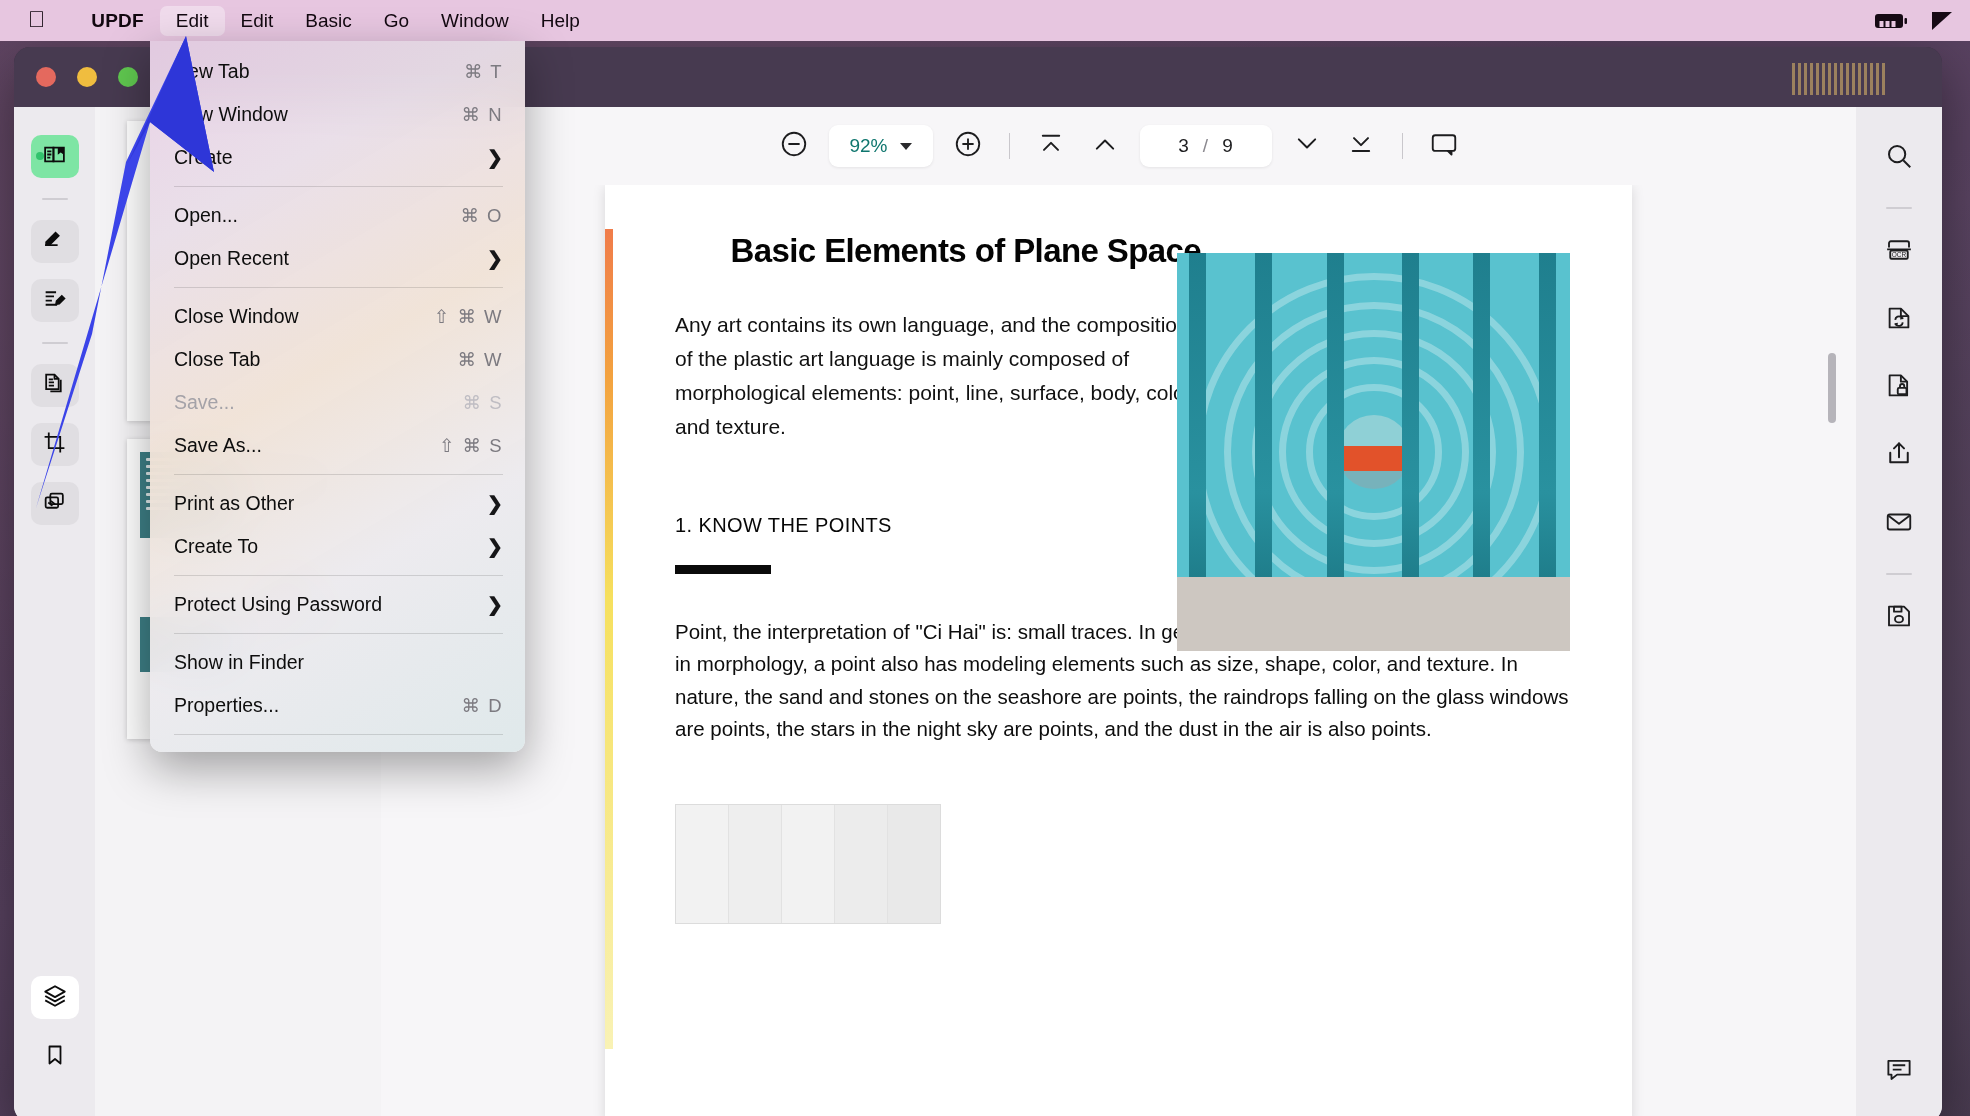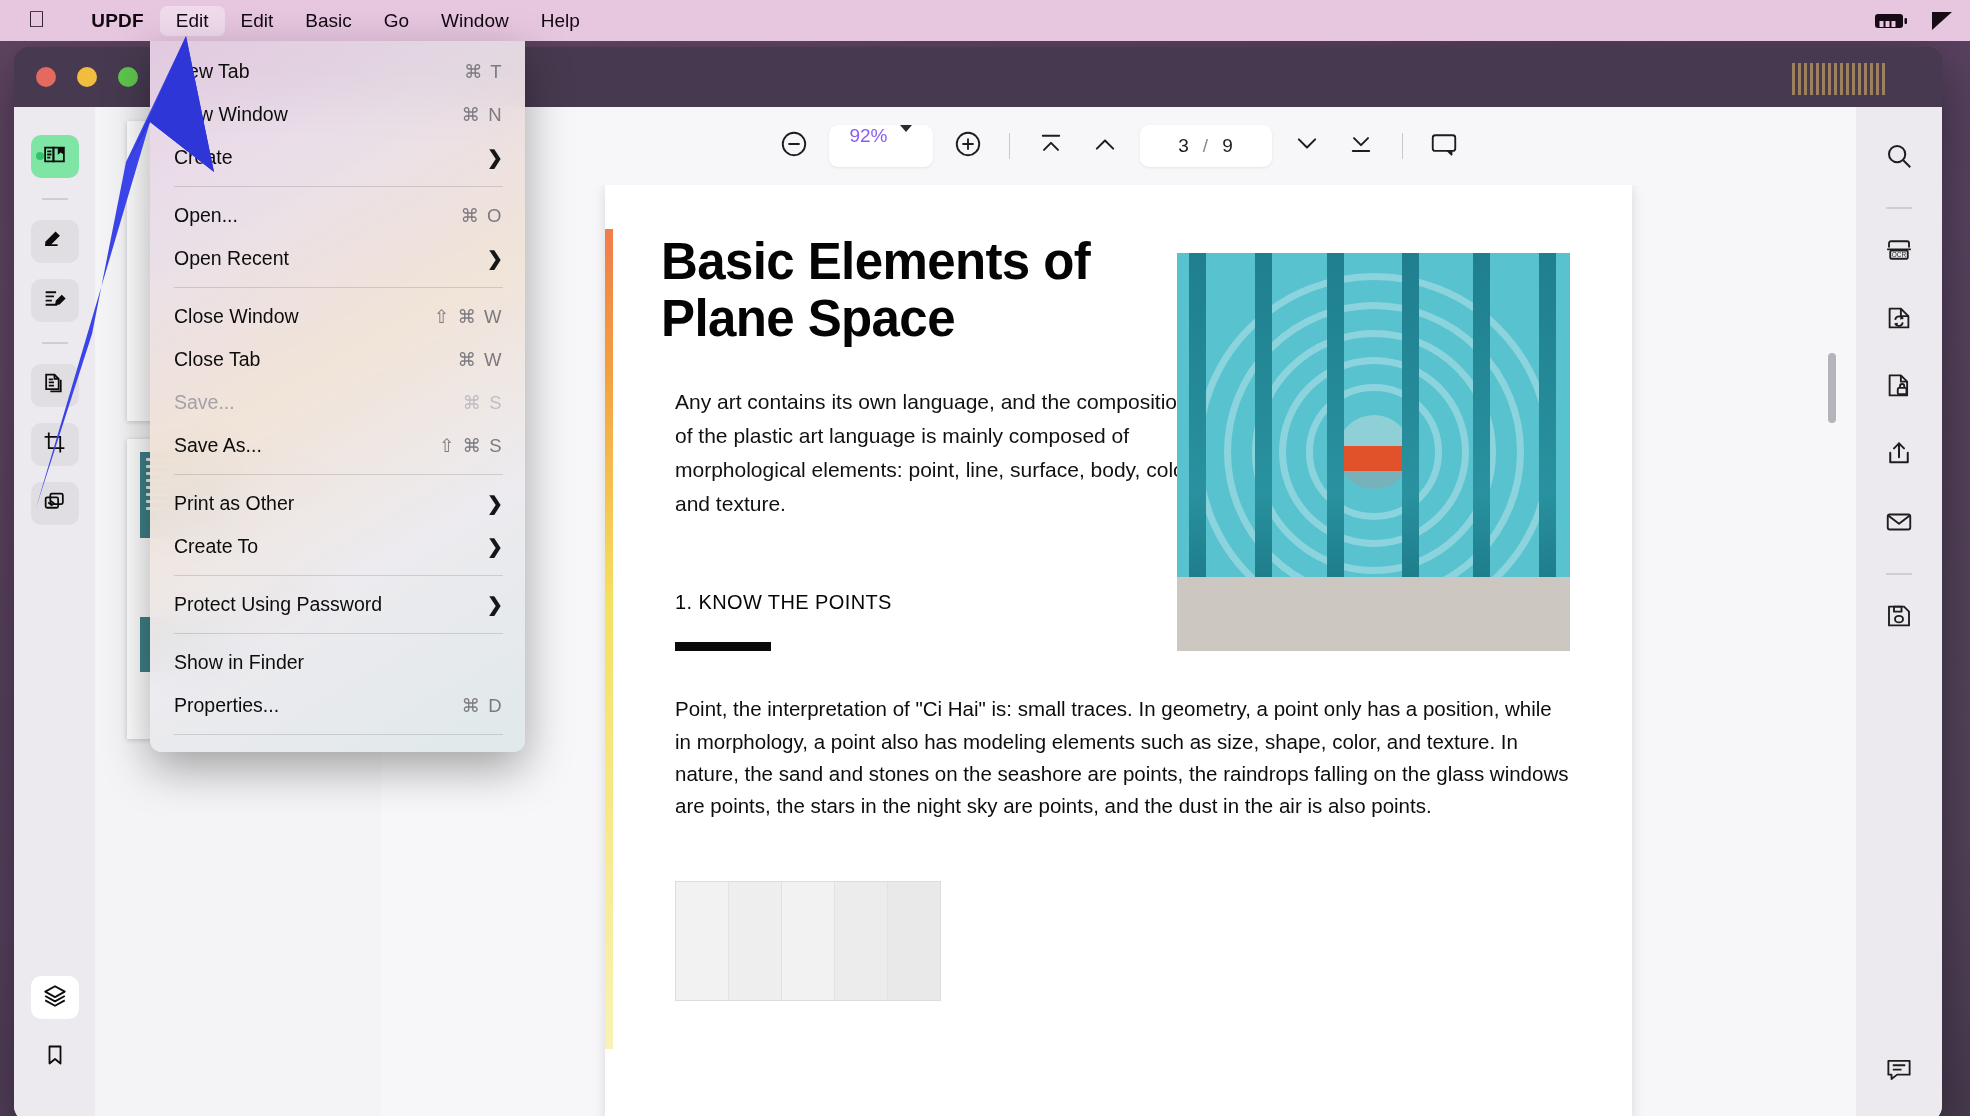--- a/index.html
+++ b/index.html
@@ -179,23 +179,23 @@
     background: #f7f6f8;
   }
   .tb-icon {
     width: 38px; height: 38px;
     display: flex; align-items: center; justify-content: center;
     color: #1d1d1f;
   }
   .zoom-box {
     background: #fff; border-radius: 9px;
     height: 42px; min-width: 104px;
-    display: flex; justify-content: center; gap: 12px;
+    display: flex; align-items: center; justify-content: center; gap: 12px;
     padding: 0 14px;
-    font-size: 19px; color: #8b5cf6;
+    font-size: 19px; color: #0f766e;
     box-shadow: 0 1px 3px rgba(0,0,0,.08);
   }
   .caret-dn { width:0;height:0;border-left:6px solid transparent;border-right:6px solid transparent;border-top:7px solid #2a2a2c; }
   .tb-divider { width: 1px; height: 26px; background: #c9c7cc; margin: 0 6px; }
   .page-box {
     background: #fff; border-radius: 9px;
     height: 42px; min-width: 132px;
     display: flex; align-items: center; justify-content: center; gap: 14px;
     font-size: 19px; color: #1d1d1f;
     box-shadow: 0 1px 3px rgba(0,0,0,.08);
@@ -212,24 +212,25 @@
     background: #fff;
     box-shadow: 0 2px 12px rgba(0,0,0,.13);
     position: relative;
     padding: 48px 62px 0 40px;
   }
   #accent-bar {
     position: absolute; left: 0; top: 44px; width: 8px; height: 820px;
     background: linear-gradient(180deg,#f07c4a 0%, #f3a23f 18%, #f6e05e 45%, #f9f2b5 100%);
   }
   #doc-title {
-    font-size: 51px; line-height: 1.12; font-weight: bold;
+    font-size: 33px; line-height: 1.12; font-weight: bold;
     letter-spacing: -.6px; color: #040404;
     max-width: 540px;
     margin-left: 16px;
+    text-align: right;
   }
   #doc-intro {
     margin-left: 30px; margin-top: 38px;
     font-size: 21px; line-height: 1.62; color: #111;
     max-width: 520px;
   }
   #hero-photo {
     position: absolute; right: 62px; top: 68px;
     width: 393px; height: 398px;
     background: #59c2cf;

